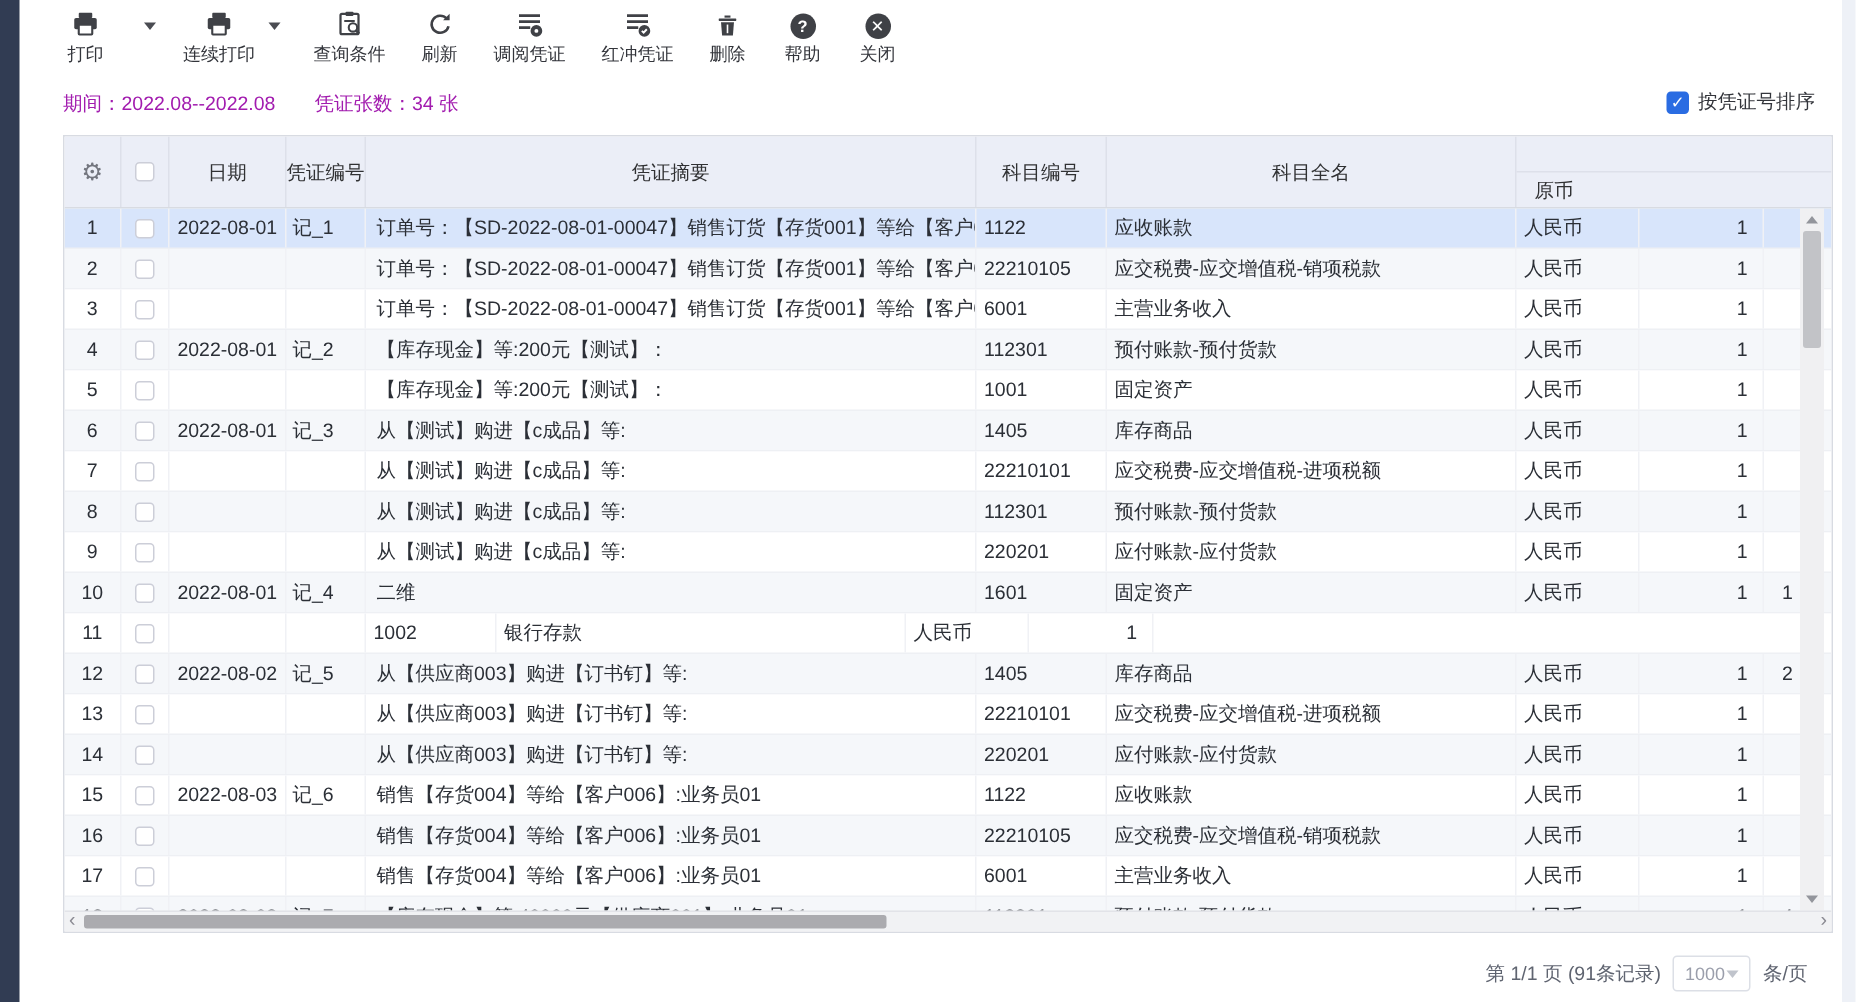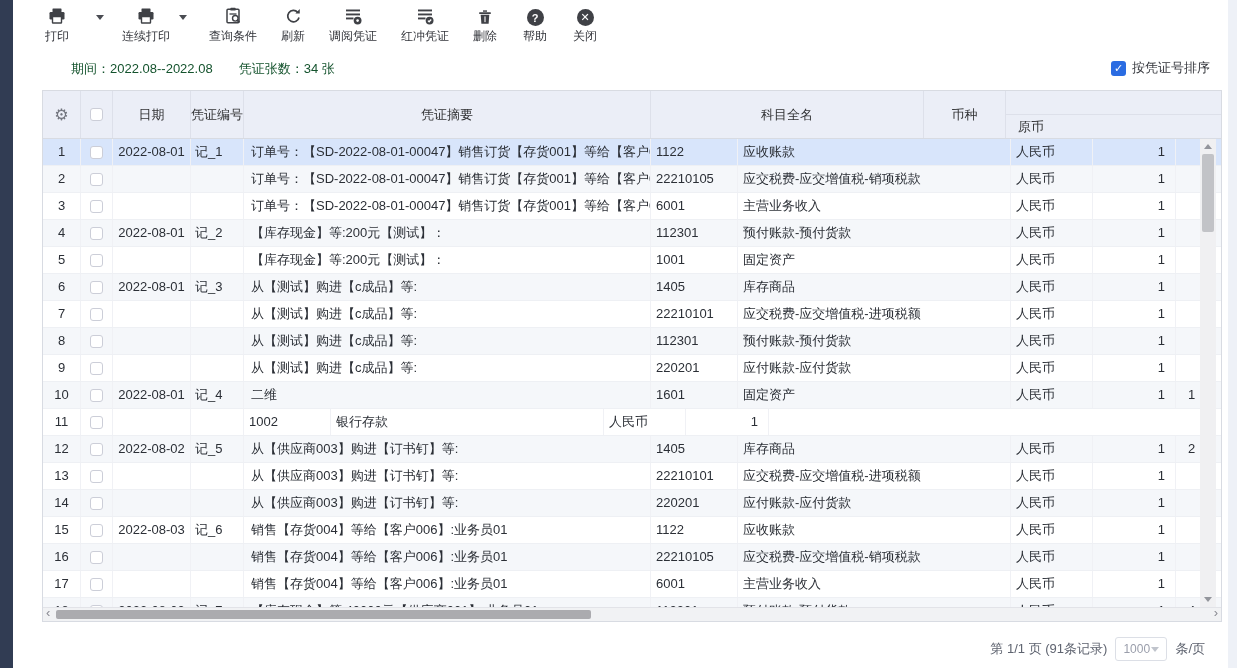--- a/index.html
+++ b/index.html
@@ -14,21 +14,21 @@
   .tbtn .ic { height:20px; display:flex; align-items:flex-end; justify-content:center; }
   .tbtn .lbl { font-size:12px; color:#33353b; white-space:nowrap; }
   .drop { width:0; height:0; border-left:4px solid transparent; border-right:4px solid transparent;
           border-top:5px solid #4a4c52; margin:9px 0 0 0; cursor:pointer; }
   .circle-ic { width:17px; height:17px; border-radius:50%; background:#3f4146; color:#fff;
 imp          font-size:11px; font-weight:bold; display:flex; align-items:center; justify-content:center; }
   .circle-ic { width:17px; height:17px; border-radius:50%; background:#3f4146; color:#fff;
           font-size:11px; font-weight:bold; display:flex; align-items:center; justify-content:center; }
 
   
-  .infobar { position:absolute; left:42px; top:60px; font-size:13px; color:#14532d; display:flex; gap:26px;margin-left:29px; }
+  .infobar { position:absolute; left:42px; top:60px; font-size:13px; color:#a21caf; display:flex; gap:26px; }
   .sortbox { position:absolute; right:27px; top:59px; display:flex; align-items:center; gap:6px;
              font-size:13px; color:#33353b; cursor:pointer; }
   .cb-on { width:15px; height:15px; border-radius:3px; background:#2a6ce2; color:#fff; font-size:11px;
            display:flex; align-items:center; justify-content:center; }
 
   
   .vtable { position:absolute; left:42px; top:90px; width:1180px; height:532px;
             border:1px solid #d8dbe2; background:#fff; overflow:hidden; }
   .thead { height:48px; display:flex; background:#ebeef7; border-bottom:1px solid #d8dbe2; }
   .hc { border-right:1px solid #dde0ea; display:flex; align-items:center; justify-content:center;
@@ -194,22 +194,22 @@
   <div class="thead">
     <div class="hc c-num">
         <span class="gear">⚙</span>
       </div>
     <div class="hc c-check">
         <span class="cb"></span>
       </div>
     <div class="hc c-date">日期</div>
     <div class="hc c-vno">凭证编号</div>
     <div class="hc c-sum">凭证摘要</div>
+    <div class="hc c-code">科目编号</div>
     <div class="hc c-name">科目全名</div>
-    <div class="hc c-cur">币种</div>
     <div class="hc c-orig split">
       <div class="half top"></div>
       <div class="half bot">原币</div>
     </div>
   </div>
   <div class="tbody">
       <div class="trow sel">
         <div class="c c-num">1</div>
         <div class="c c-check">
           <span class="cb"></span>

